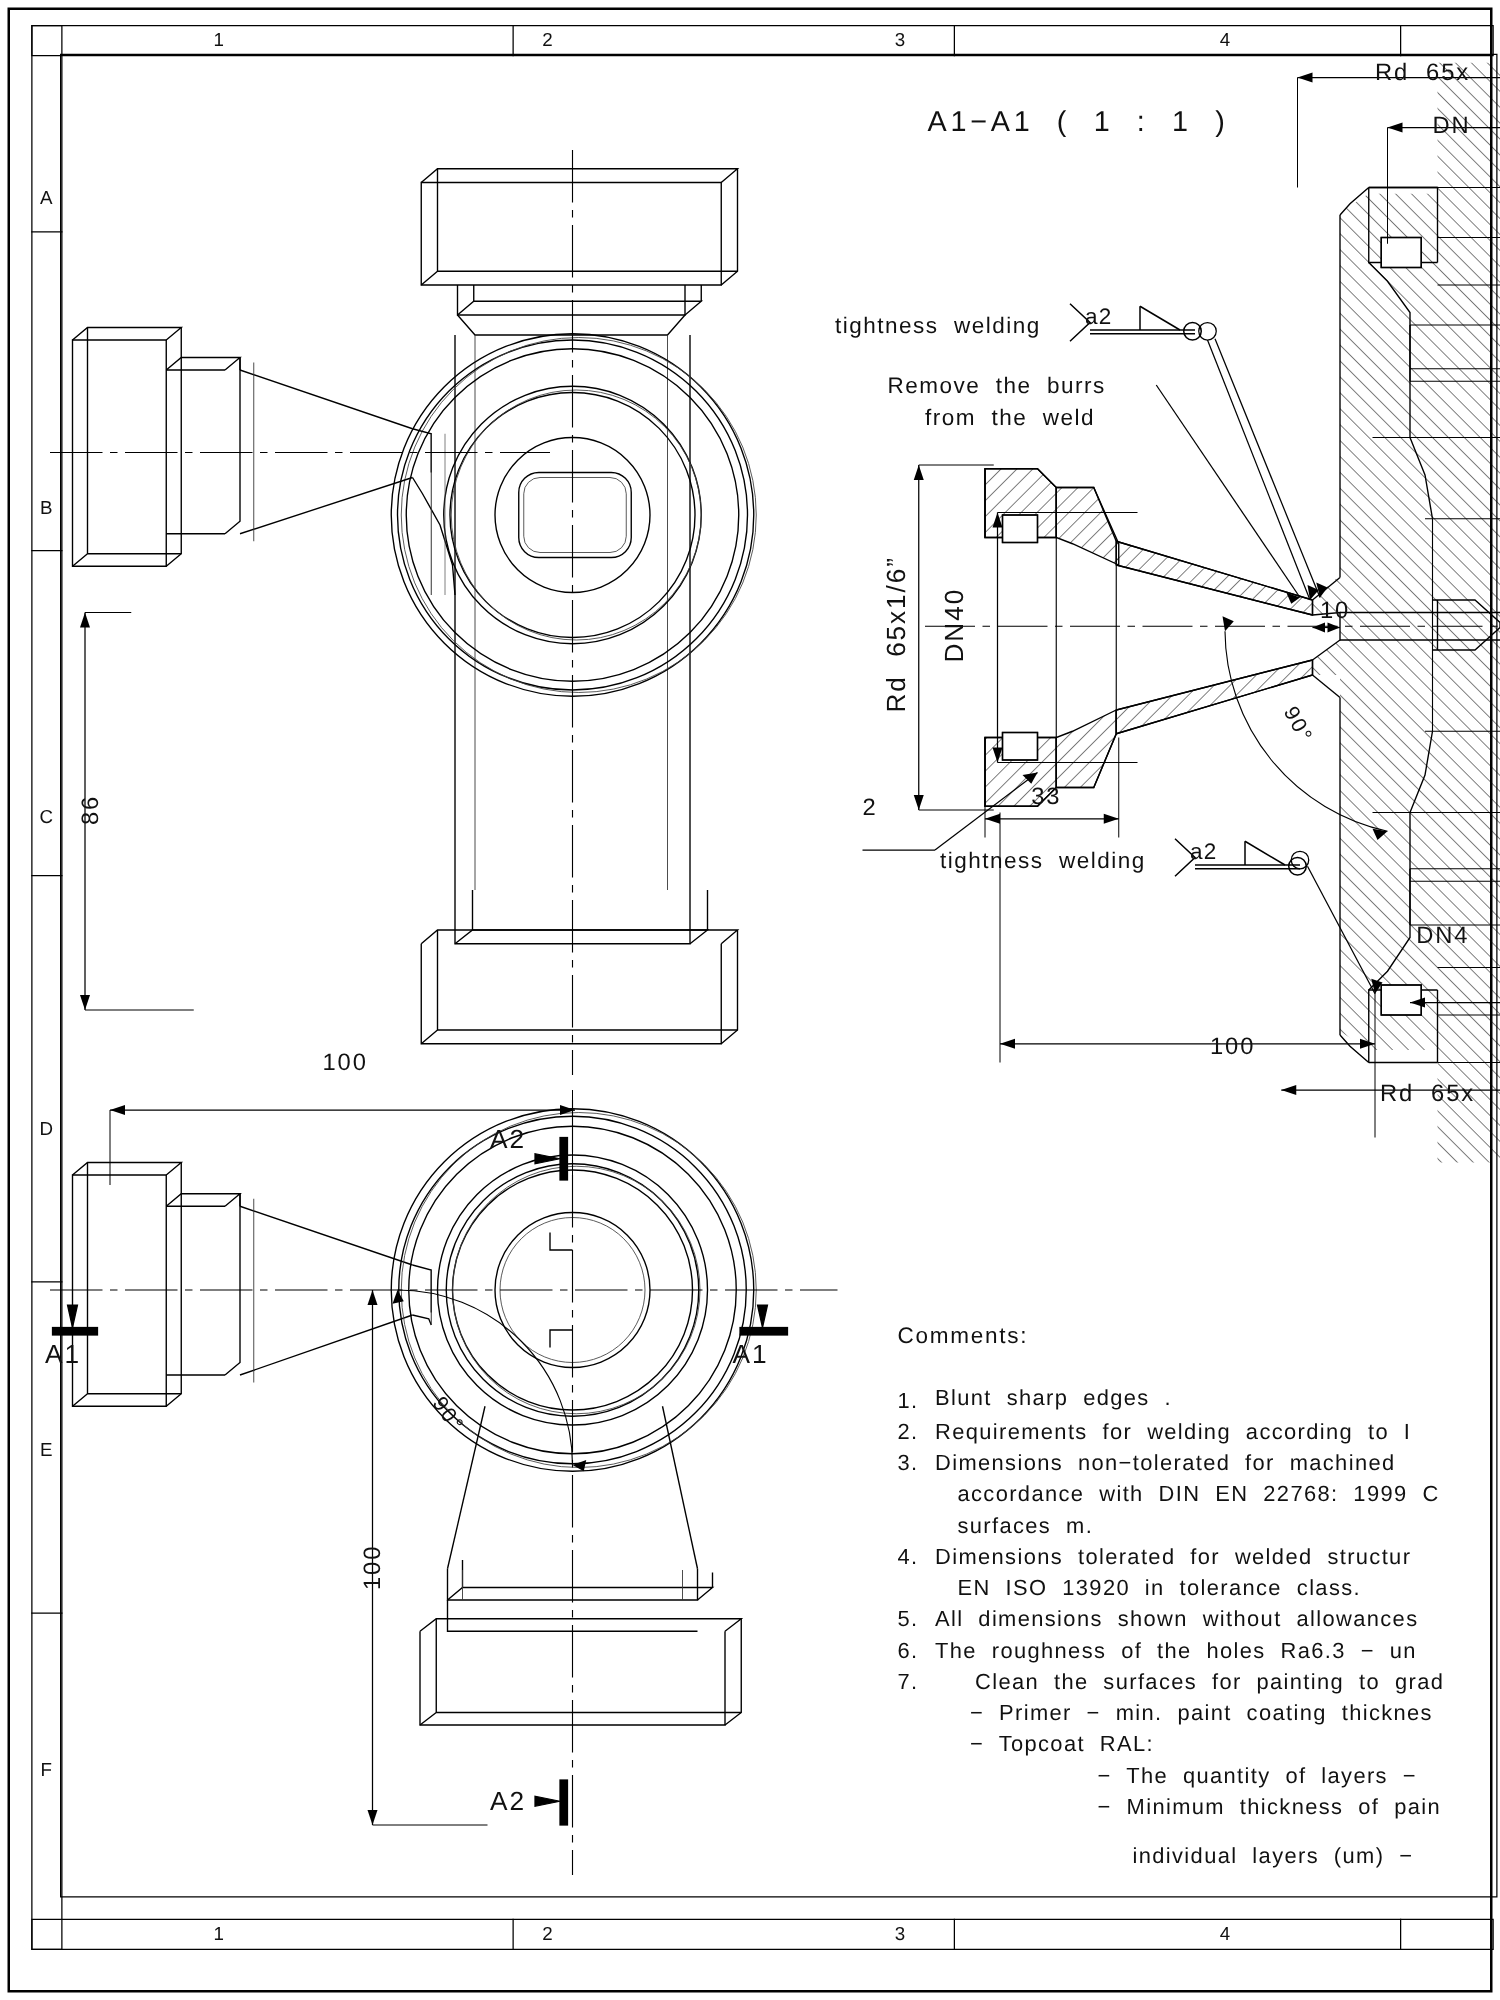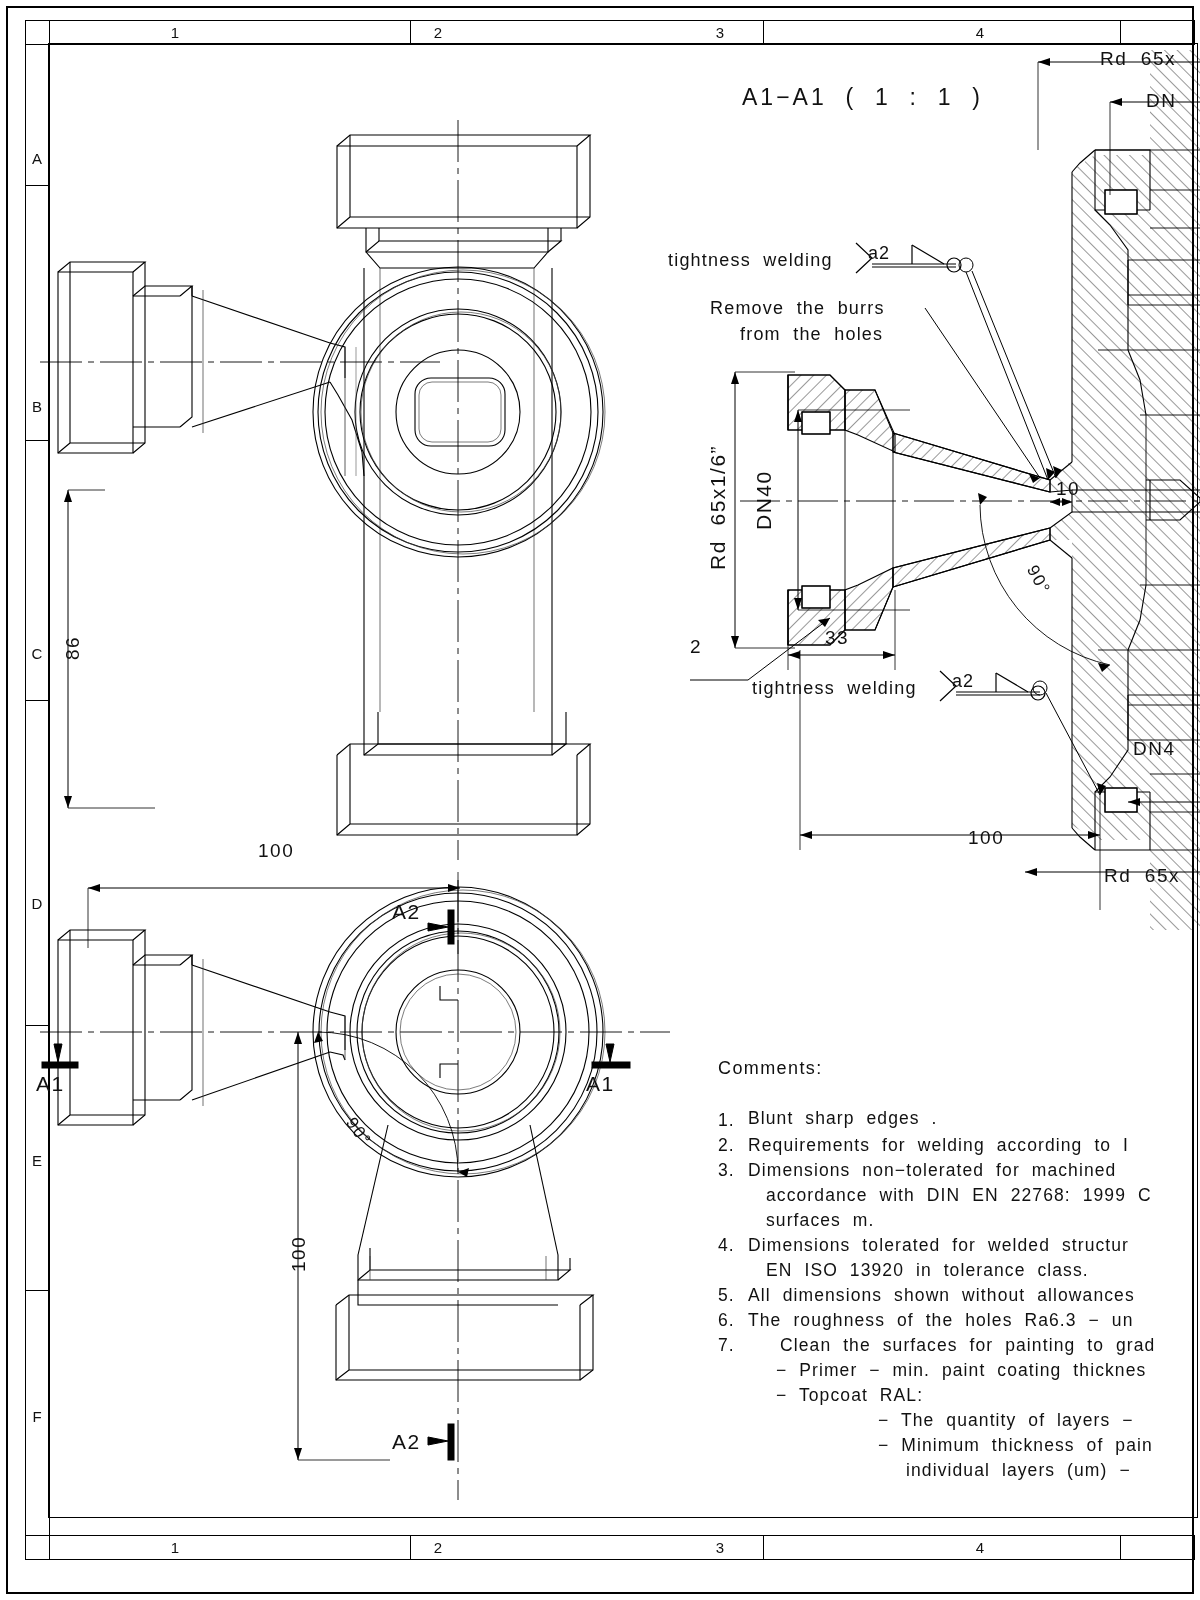--- a/index.html
+++ b/index.html
@@ -453,21 +453,21 @@
       <line x1="16" y1="21" x2="100" y2="21"></line>
       <line x1="16" y1="24" x2="100" y2="24"></line>
       <path d="M56,2 L56,21"></path>
       <path d="M56,2 L88,21"></path>
       <circle cx="98" cy="22" r="7"></circle>
     </g>
   </svg>
   <div class="txt" style="left:868px;top:243px;font-size:18px;">a2</div>
 
   <div class="txt note" style="left:710px;top:298px;">Remove  the  burrs</div>
-  <div class="txt note" style="left:740px;top:324px;">from  the  holes</div>
+  <div class="txt note" style="left:740px;top:324px;">from  the  weld</div>
 
   <div class="txt note" style="left:752px;top:678px;">tightness  welding</div>
   <svg width="130" height="40" style="left:940px;top:671px;">
     <g stroke="#000" stroke-width="1.2" fill="none">
       <path d="M0,0 L16,15 L0,30"></path>
       <line x1="16" y1="21" x2="100" y2="21"></line>
       <line x1="16" y1="24" x2="100" y2="24"></line>
       <path d="M56,2 L56,21"></path>
       <path d="M56,2 L88,21"></path>
       <circle cx="98" cy="22" r="7"></circle>
@@ -492,17 +492,17 @@
         <div class="txt cmt" style="left: 18px; top: 243px; position: absolute;">5.</div>
         <div class="txt cmt" style="left: 48px; top: 243px; position: absolute;">All  dimensions  shown  without  allowances</div>
         <div class="txt cmt" style="left: 18px; top: 268px; position: absolute;">6.</div>
         <div class="txt cmt" style="left: 48px; top: 268px; position: absolute;">The  roughness  of  the  holes  Ra6.3  −  un</div>
         <div class="txt cmt" style="left: 18px; top: 293px; position: absolute;">7.</div>
         <div class="txt cmt" style="left: 48px; top: 293px; position: absolute; margin-left: 32px;">Clean  the  surfaces  for  painting  to  grad</div>
         <div class="txt cmt" style="left: 76px; top: 318px; position: absolute;">−  Primer  −  min.  paint  coating  thicknes</div>
         <div class="txt cmt" style="left: 76px; top: 343px; position: absolute;">−  Topcoat  RAL:</div>
         <div class="txt cmt" style="left: 178px; top: 368px; position: absolute;">−  The  quantity  of  layers  −</div>
         <div class="txt cmt" style="left: 178px; top: 393px; position: absolute;">−  Minimum  thickness  of  pain</div>
-        <div class="txt cmt" style="left: 206px; top: 418px; position: absolute;">individual  layers  (um)  −</div>
+        <div class="txt cmt" style="left: 206px; top: 432px; position: absolute;">individual  layers  (um)  −</div>
       </div>
   </div>
 
 </div>
 
 </body></html>

